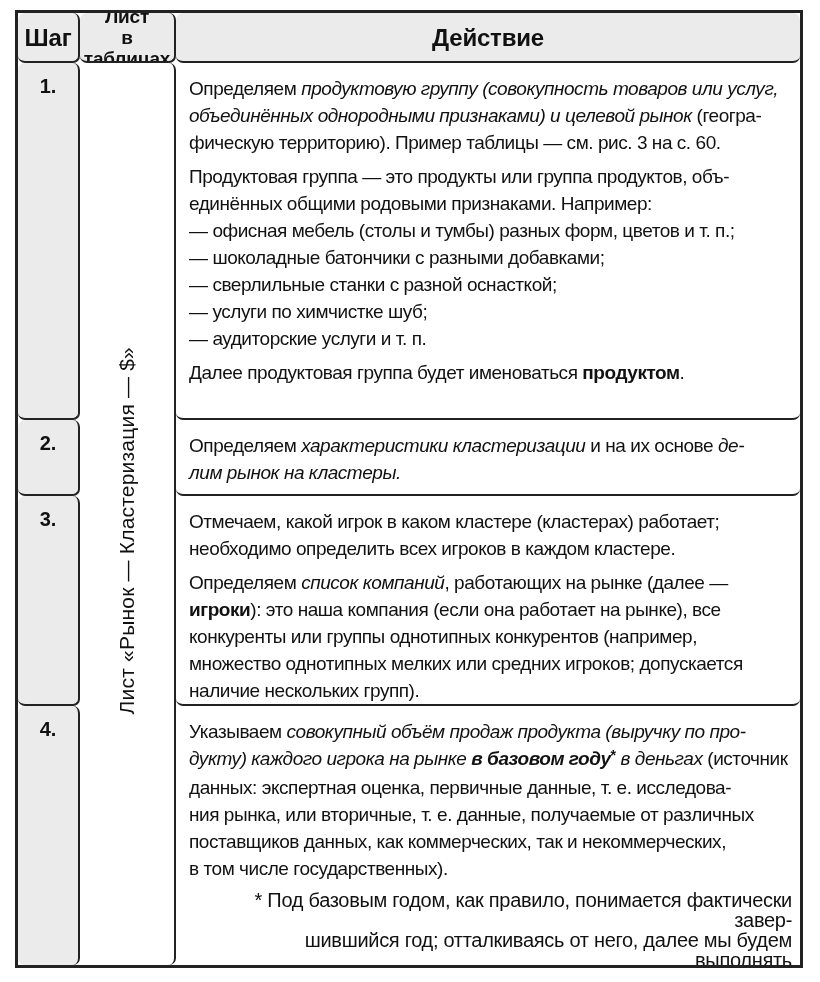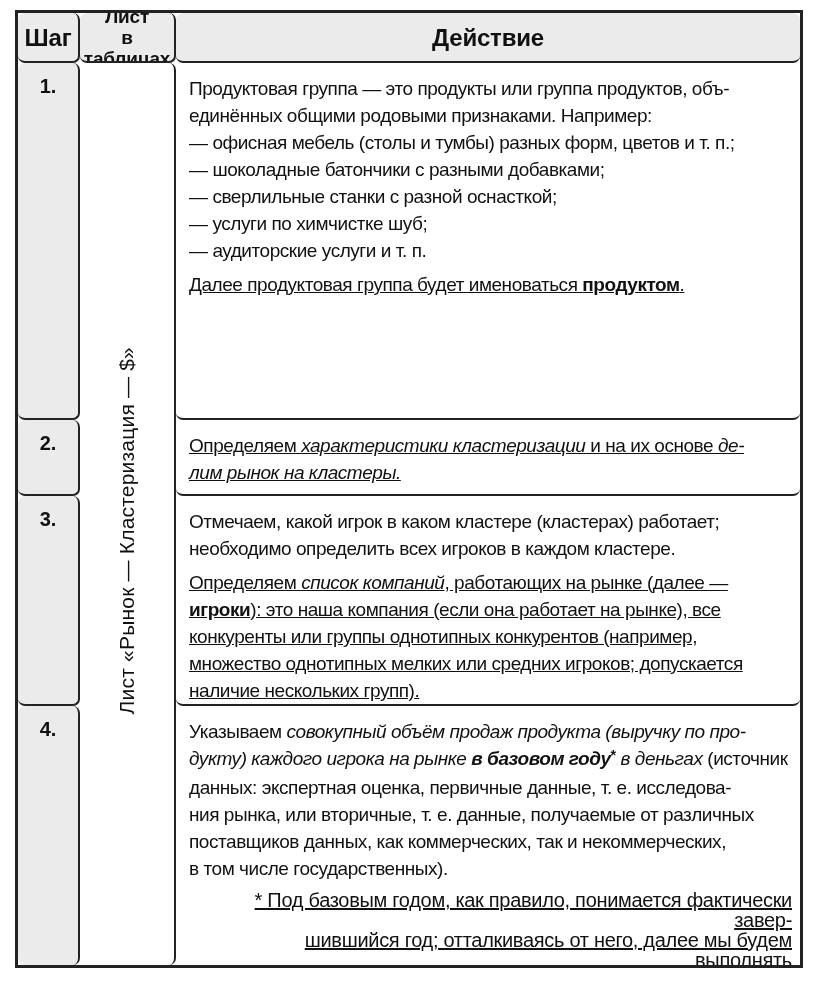--- a/index.html
+++ b/index.html
@@ -79,21 +79,21 @@
     background: #ffffff;
     padding: 12px 8px 0 13px;
     font-size: 19px;
     line-height: 27px;
     letter-spacing: -0.45px;
   }
   .para {
     margin: 0 0 7px 0;
     white-space: pre-line;
   }
-  .para:last-child { margin-bottom: 0; text-decoration: underline; }
+  .para:last-child { margin-bottom: 0; }
   .para.footnote {
     margin-left: 60px;
     margin-top: 8px;
     font-size: 20px;
     line-height: 20px;
     letter-spacing: -0.3px;
     text-align: right;
   }
   .seg-n { }
   .seg-b { font-weight: 700; }
@@ -117,20 +117,23 @@
 в таблицах</div>
     <div class="cell hdr">Действие</div>
 
     <div class="cell step-cell rt-border bt-border">1.</div>
 
     <div class="cell sheet-cell rt-border">
       <span class="vertical-label">Лист «Рынок — Кластеризация — $»</span>
     </div>
 
     <div class="cell action-cell bt-border" style="grid-column:3; grid-row:2;">
+        <p class="para"><span class="seg-n">Определяем </span><span class="seg-i">продуктовую группу (совокупность товаров или услуг,
+объединённых однородными признаками) и целевой рынок</span><span class="seg-n"> (геогра-
+фическую территорию). Пример таблицы — см. рис. 3 на с. 60.</span></p>
         <p class="para"><span class="seg-n">Продуктовая группа — это продукты или группа продуктов, объ-
 единённых общими родовыми признаками. Например:
 — офисная мебель (столы и тумбы) разных форм, цветов и т. п.;
 — шоколадные батончики с разными добавками;
 — сверлильные станки с разной оснасткой;
 — услуги по химчистке шуб;
 — аудиторские услуги и т. п.</span></p>
         <p class="para"><span class="seg-n">Далее продуктовая группа будет именоваться </span><span class="seg-b">продуктом</span><span class="seg-n">.</span></p>
       </div>
 

